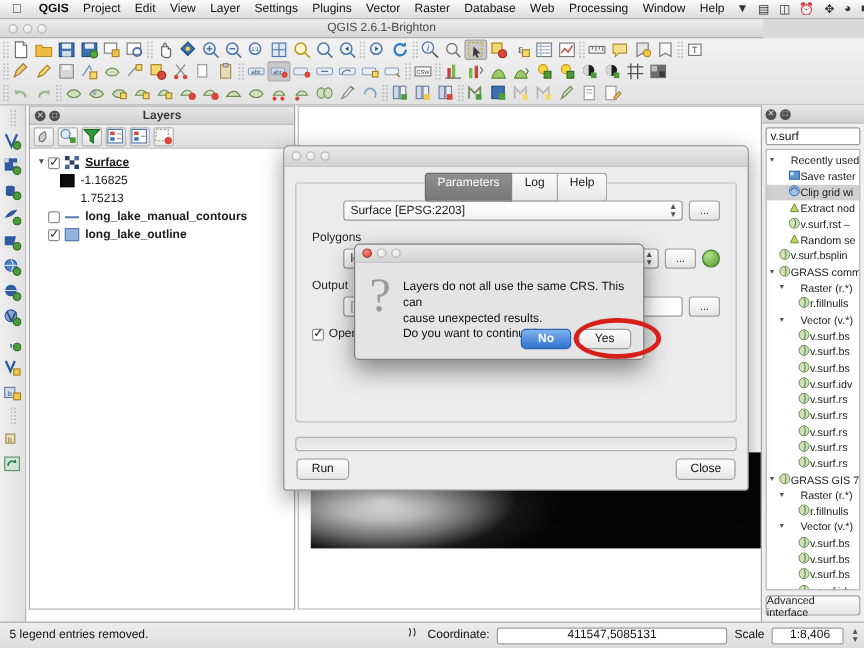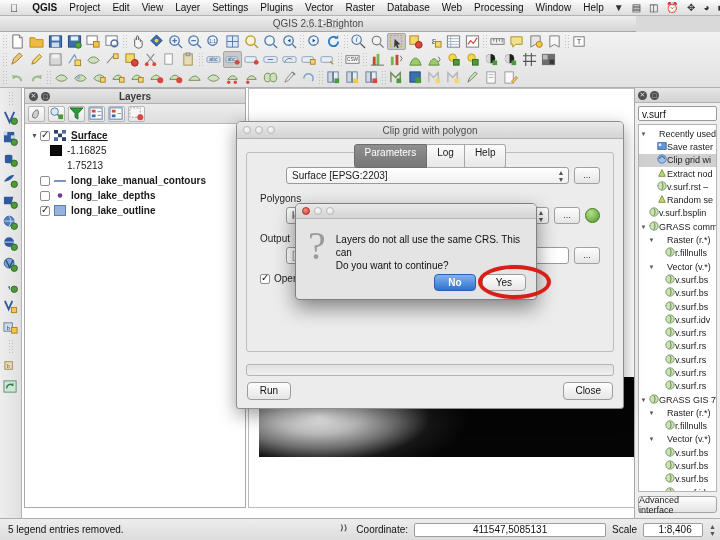--- a/index.html
+++ b/index.html
@@ -25,21 +25,21 @@
   #macbar .mi { padding:0 6px; line-height:16px; white-space:nowrap; color:#111; }
   #macbar .mi.bold { font-weight:bold; }
   #macbar .spacer { flex:1; }
   #macbar .si { padding:0 4px; color:#333; font-size:10px; }
 
   
   #titlebar {
     position:absolute; top:16px; left:0; width:636px; height:16px;
     background: linear-gradient(#ededed,#d6d6d6);
     border-bottom:1px solid #a8a8a8;
-    display:flex; align-items:center;justify-content:center;
+    display:flex; align-items:center;
   }
   #titlebar .lights { display:flex; gap:4px; padding-left:7px; }
   .light { width:8px; height:8px; border-radius:50%; border:1px solid #b9b9b9;
            background: radial-gradient(circle at 35% 30%, #fafafa, #dcdcdc); }
   #titlebar .ttl {
     position:absolute; left:0; right:0; text-align:center;
     font-size:10px; color:#4a4a4a; pointer-events:none;
   }
 
   
@@ -954,29 +954,20 @@
       <div class="lrow" style="padding-left:11px">
         <span class="cb"></span>
         <span class="swatch">
           <svg viewBox="0 0 12 11" style="width:12px;height:11px">
               <path d="M0 6h12" stroke="#5a78b8" stroke-width="1.6"></path>
             </svg>
         </span>
         <span class="lname">long_lake_manual_contours</span>
       </div>
 
-      <div class="lrow" style="padding-left:11px">
-        <span class="cb"></span>
-        <span class="swatch">
-          <svg viewBox="0 0 12 11" style="width:12px;height:11px">
-              <circle cx="6" cy="5.5" r="2.3" fill="#7a2f9a"></circle>
-            </svg>
-        </span>
-        <span class="lname">long_lake_depths</span>
-      </div>
 
       <div class="lrow" style="padding-left:11px">
         <span class="cb on"></span>
         <span class="swatch" style="background:#93b3dd;border:1px solid #5d7fae"></span>
         <span class="lname">long_lake_outline</span>
       </div>
 
     </div>
   </div>
 
@@ -1198,21 +1189,20 @@
     <div id="advbtn">Advanced interface</div>
   </div>
 
   <div id="clipdlg">
     <div class="dhead">
       <div class="lights">
         <span class="light"></span>
         <span class="light"></span>
         <span class="light"></span>
       </div>
-      <div class="dttl">Clip grid with polygon</div>
     </div>
 
     <div class="tabs">
       <div class="tab active">Parameters</div>
       <div class="tab">Log</div>
       <div class="tab">Help</div>
     </div>
 
     <div class="panel">
       <div class="frow">
@@ -1253,20 +1243,21 @@
   <div id="alert">
     <div class="ahead">
       <span class="light red"></span>
       <span class="light"></span>
       <span class="light"></span>
     </div>
     <div class="abody">
       <div id="qmark">?</div>
       <div class="amsg">
         <div>Layers do not all use the same CRS. This can</div>
+        <div>cause unexpected results.</div>
         <div>Do you want to continue?</div>
       </div>
     </div>
     <div class="abtns">
       <div class="abtn def">No</div>
       <div class="abtn">Yes</div>
     </div>
   </div>
   <div id="redring"></div>
 

